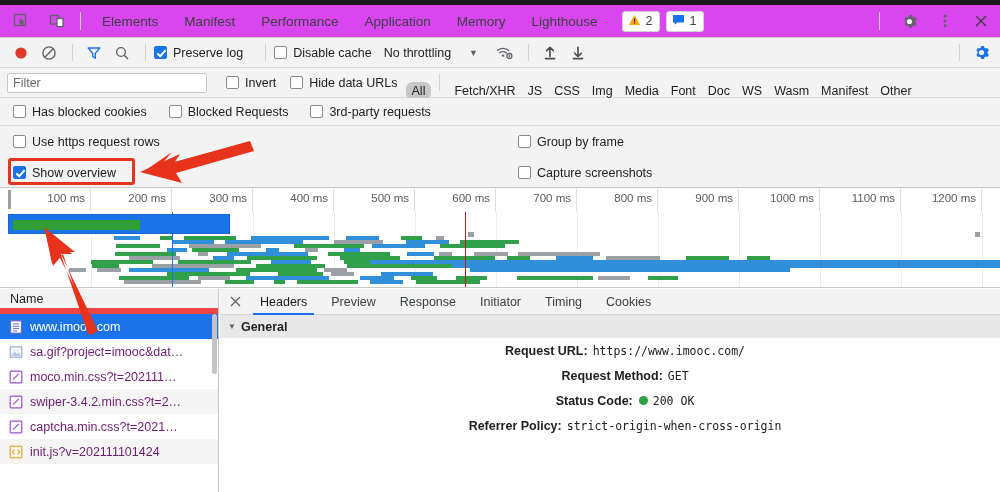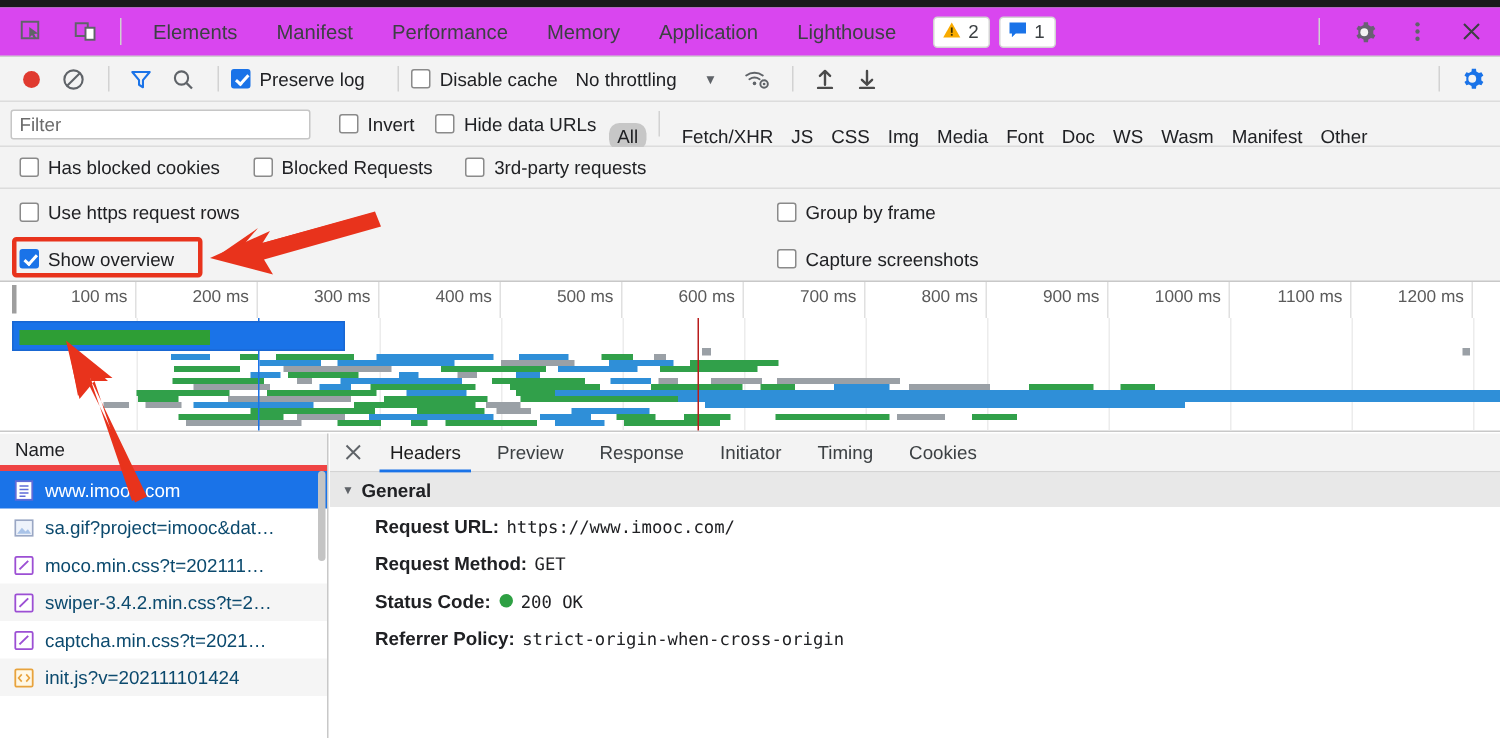--- a/index.html
+++ b/index.html
@@ -250,32 +250,32 @@
   .reqlist {
     position: absolute; left: 0; top: 0;
     width: 219px; height: 203px;
     border-right: 1px solid #c8c8c8;
     background: #fff;
     overflow: hidden;
   }
   .rl-header {
     height: 25px;
     background: #f3f3f3;
-    border-bottom: 4px solid #ef4444;
+    border-bottom: 6px solid #ef4444;
     display: flex; align-items: center;
     padding-left: 10px;
     font-size: 12.5px;
     color: #202124;
   }
   .rl-row {
     height: 25px;
     display: flex; align-items: center;
     padding-left: 8px;
     font-size: 12.5px;
-    color: #0c4a6e;
+    color: #701a75;
     white-space: nowrap;
     overflow: hidden;
     cursor: pointer;
   }
   .rl-row.odd { background: #f5f5f5; }
   .rl-row.sel { background: #1a73e8; color: #fff; }
   .ricon {
     width: 15px; height: 15px;
     margin-right: 7px;
     flex: none;
@@ -344,20 +344,21 @@
     font-size: 8px;
     margin-right: 5px;
     color: #5f6368;
   }
   .kv {
     height: 25px;
     display: flex; align-items: center;
     padding-left: 30px;
     font-size: 12.5px;
     white-space: nowrap;
+    justify-content: center;
   }
   .kv .k { font-weight: bold; color: #202124; }
   .kv .v {
     font-family: "DejaVu Sans Mono", monospace;
     font-size: 11.5px;
     color: #202124;
     margin-left: 5px;
   }
   .statusdot {
     width: 9px; height: 9px;
@@ -406,24 +407,24 @@
     <div class="tab">
         <span>Elements</span>
       </div>
     <div class="tab">
         <span>Manifest</span>
       </div>
     <div class="tab">
         <span>Performance</span>
       </div>
     <div class="tab">
+        <span>Application</span>
+      </div>
+    <div class="tab">
         <span>Memory</span>
-      </div>
-    <div class="tab">
-        <span>Application</span>
       </div>
     <div class="tab">
         <span>Lighthouse</span>
       </div>
 
     <div class="badges">
       <div class="badge">
         <span>
           <svg width="13" height="12" viewBox="0 0 13 12">
               <path d="M6.5 1 L12.2 11 L0.8 11 Z" fill="#f9ab00"></path>

